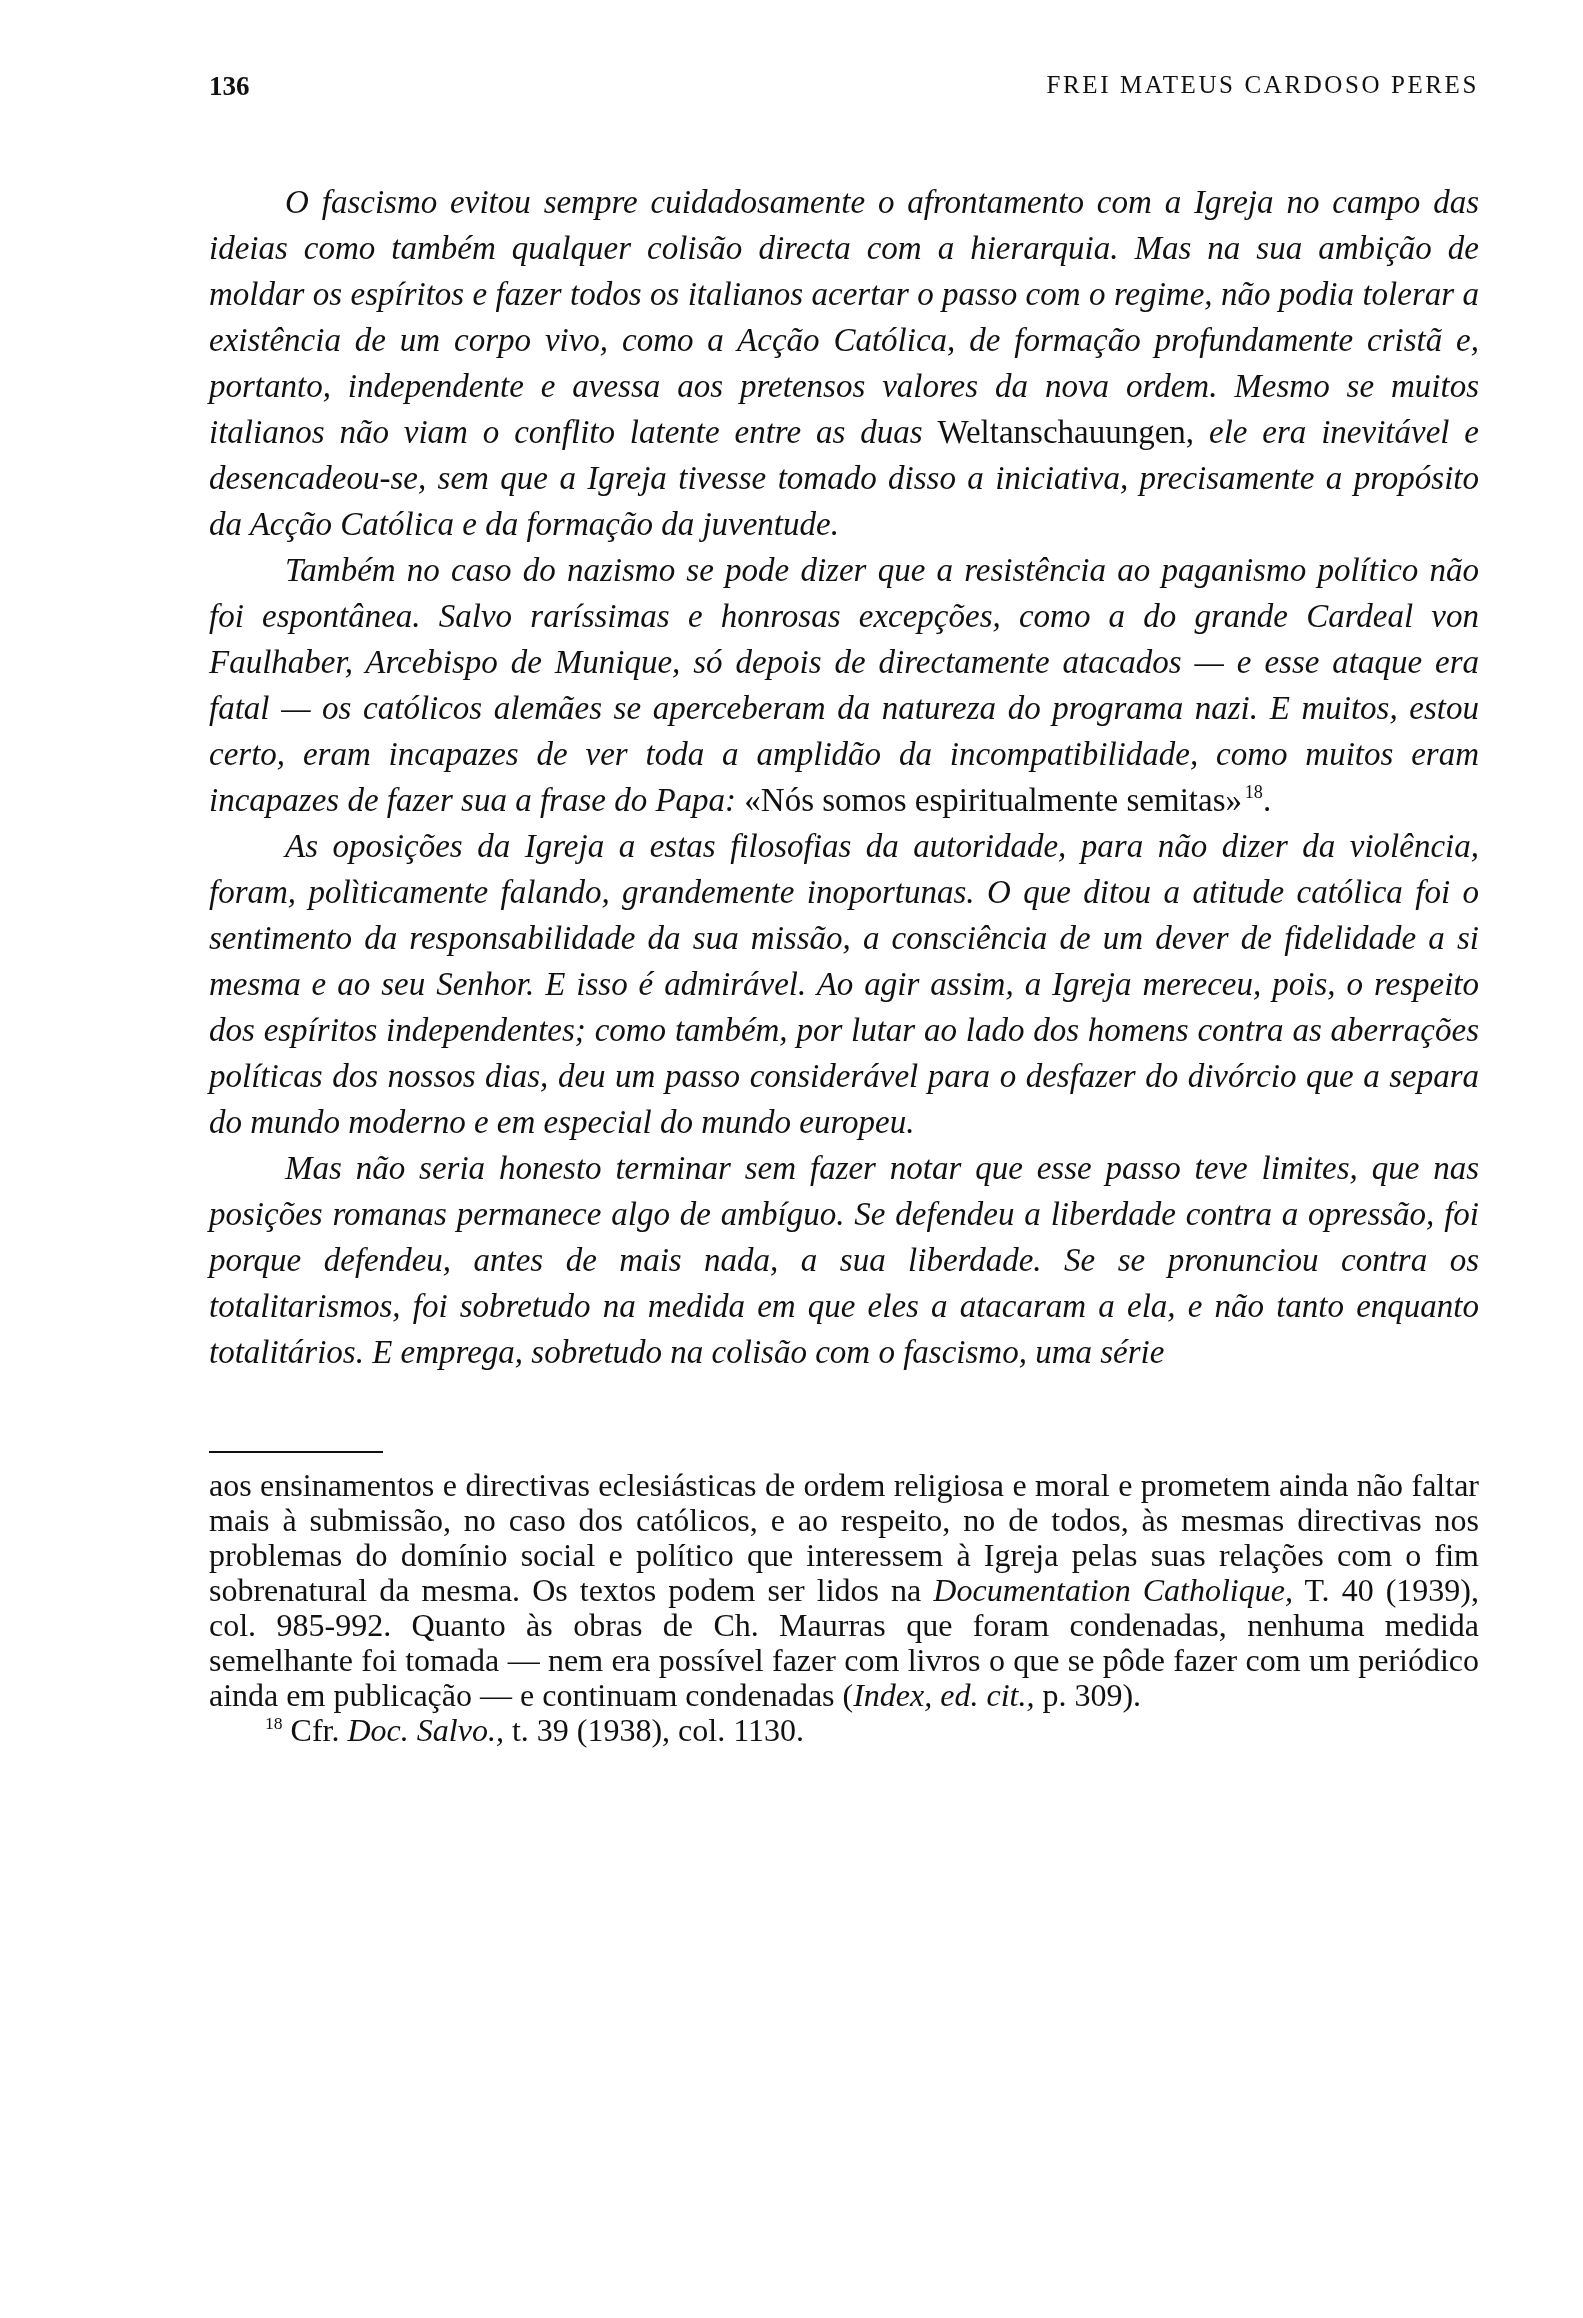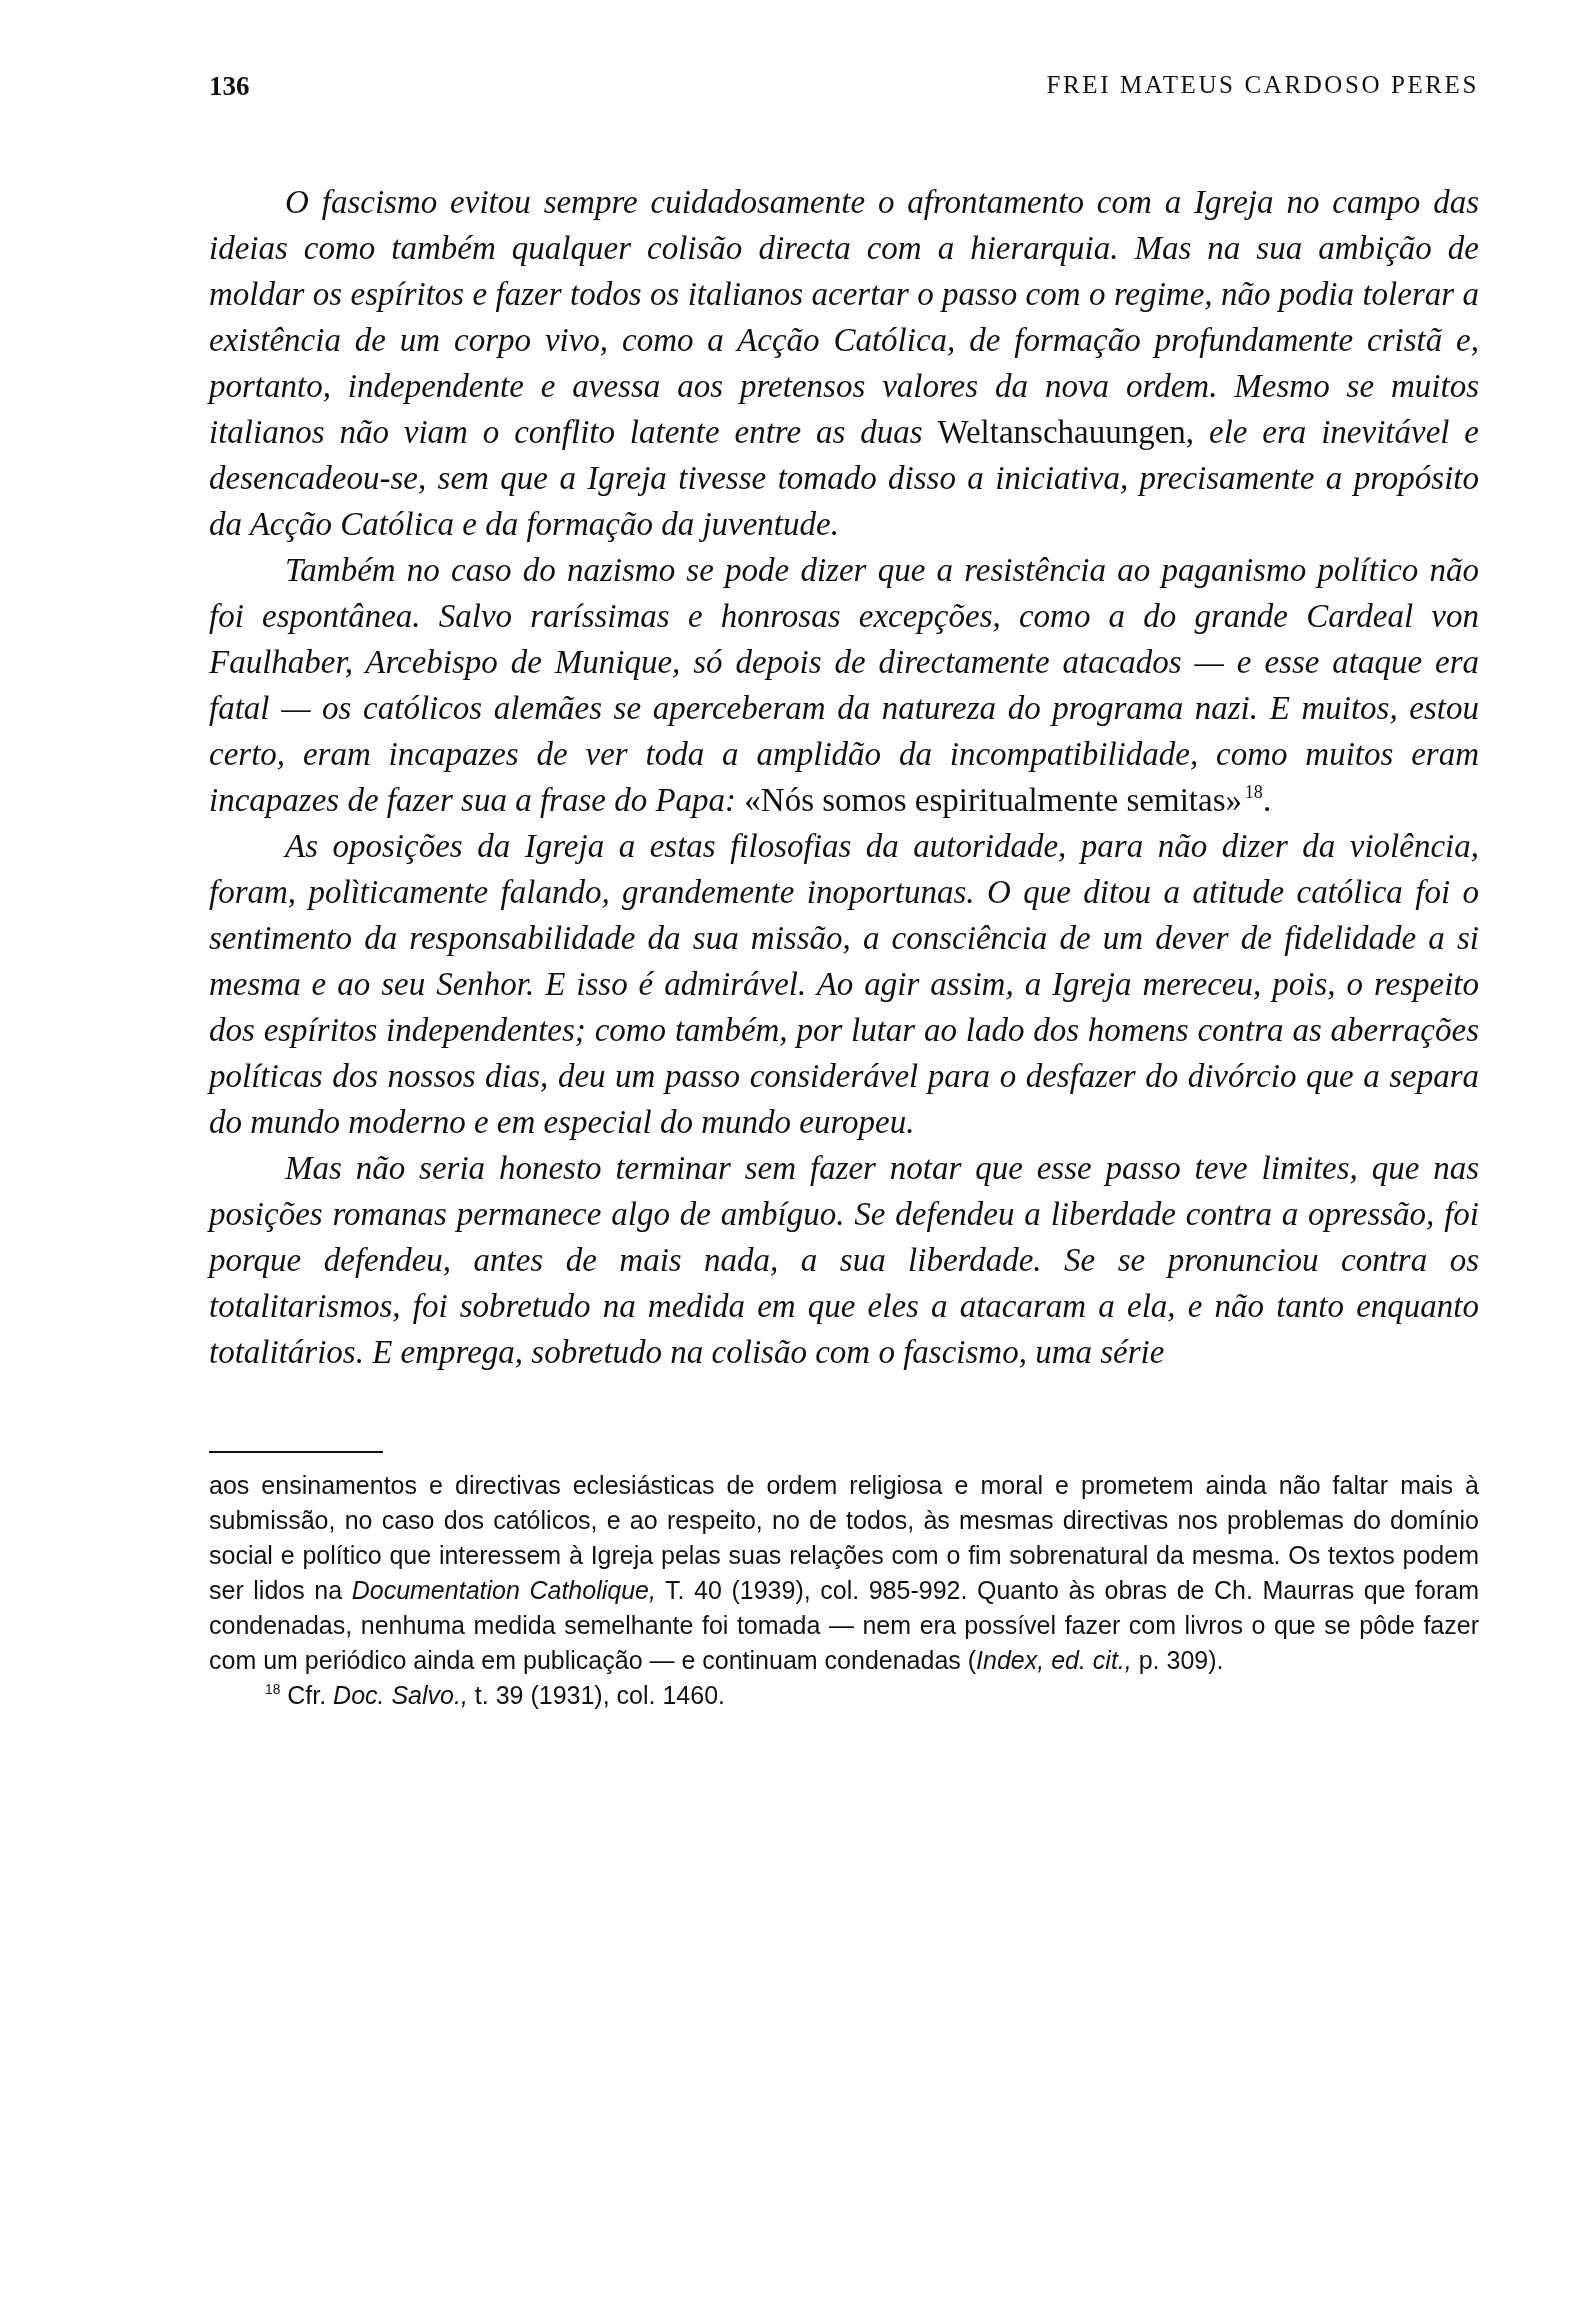--- a/index.html
+++ b/index.html
@@ -6,21 +6,21 @@
   body { width: 1584px; height: 2319px; position: relative; overflow: hidden; color: #111111; font-family: "DejaVu Serif", "Liberation Serif", serif; }
   .page { position: absolute; left: 0; top: 0; width: 1584px; height: 2319px; }
   .running-head { position: absolute; top: 71px; left: 209px; width: 1270px; height: 35px; }
   .page-number { position: absolute; left: 0; top: 0; font-family: "Liberation Serif", serif; font-weight: bold; font-size: 27px; letter-spacing: 0px; text-align: right; }
   .author { position: absolute; right: 0; top: 0; font-family: "Liberation Serif", serif; font-size: 25px; letter-spacing: 2.6px; }
   .body-text { position: absolute; left: 209px; top: 163px; width: 1270px; font-family: "Liberation Serif", serif; font-style: italic; font-size: 33px; line-height: 46px; text-align: justify; margin-top: 16px; }
   .body-text p { margin: 0; text-indent: 76px; }
   .body-text .roman { font-style: normal; }
   .body-text sup, .footnotes sup { font-size: 0.55em; vertical-align: 0.7em; line-height: 0; font-style: normal; }
   .fn-rule { position: absolute; left: 209px; top: 1451px; width: 174px; height: 1.7px; background: #111; }
-  .footnotes { position: absolute; left: 209px; top: 1468px; width: 1270px; font-family: Liberation Sans, sans-serif; font-size: 25px; line-height: 35px; text-align: justify; }
+  .footnotes { position: absolute; left: 209px; top: 1468px; width: 1270px; font-family: Liberation Serif, serif; font-size: 32px; line-height: 35px; text-align: justify; }
   .footnotes p { margin: 0; }
   .footnotes p.fn-new { text-indent: 56px; }
   .footnotes em { font-style: italic; }
 </style>
 </head>
 <body>
 
 <div class="page">
 
   <div class="running-head">
@@ -32,17 +32,17 @@
     <p><span>O fascismo evitou sempre cuidadosamente o afrontamento com a Igreja no campo das ideias como também qualquer colisão directa com a hierarquia. Mas na sua ambição de moldar os espíritos e fazer todos os italianos acertar o passo com o regime, não podia tolerar a existência de um corpo vivo, como a Acção Católica, de formação profundamente cristã e, portanto, independente e avessa aos pretensos valores da nova ordem. Mesmo se muitos italianos não viam o conflito latente entre as duas </span><span class="roman">Weltanschauungen,</span><span> ele era inevitável e desencadeou-se, sem que a Igreja tivesse tomado disso a iniciativa, precisamente a propósito da Acção Católica e da formação da juventude.</span></p>
     <p><span>Também no caso do nazismo se pode dizer que a resistência ao paganismo político não foi espontânea. Salvo raríssimas e honrosas excepções, como a do grande Cardeal von Faulhaber, Arcebispo de Munique, só depois de directamente atacados — e esse ataque era fatal — os católicos alemães se aperceberam da natureza do programa nazi. E muitos, estou certo, eram incapazes de ver toda a amplidão da incompatibilidade, como muitos eram incapazes de fazer sua a frase do Papa: </span><span class="roman">«Nós somos espiritualmente semitas»</span> <sup>18</sup><span class="roman">.</span></p>
     <p>As oposições da Igreja a estas filosofias da autoridade, para não dizer da violência, foram, polìticamente falando, grandemente inoportunas. O que ditou a atitude católica foi o sentimento da responsabilidade da sua missão, a consciência de um dever de fidelidade a si mesma e ao seu Senhor. E isso é admirável. Ao agir assim, a Igreja mereceu, pois, o respeito dos espíritos independentes; como também, por lutar ao lado dos homens contra as aberrações políticas dos nossos dias, deu um passo considerável para o desfazer do divórcio que a separa do mundo moderno e em especial do mundo europeu.</p>
     <p>Mas não seria honesto terminar sem fazer notar que esse passo teve limites, que nas posições romanas permanece algo de ambíguo. Se defendeu a liberdade contra a opressão, foi porque defendeu, antes de mais nada, a sua liberdade. Se se pronunciou contra os totalitarismos, foi sobretudo na medida em que eles a atacaram a ela, e não tanto enquanto totalitários. E emprega, sobretudo na colisão com o fascismo, uma série</p>
   </div>
 
   <div class="fn-rule"></div>
 
   <div class="footnotes">
     <p><span>aos ensinamentos e directivas eclesiásticas de ordem religiosa e moral e prometem ainda não faltar mais à submissão, no caso dos católicos, e ao respeito, no de todos, às mesmas directivas nos problemas do domínio social e político que interessem à Igreja pelas suas relações com o fim sobrenatural da mesma. Os textos podem ser lidos na </span><em>Documentation Catholique,</em><span> T. 40 (1939), col. 985-992. Quanto às obras de Ch. Maurras que foram condenadas, nenhuma medida semelhante foi tomada — nem era possível fazer com livros o que se pôde fazer com um periódico ainda em publicação — e continuam condenadas (</span><em>Index, ed. cit.,</em><span> p. 309).</span></p>
-    <p class="fn-new"><sup>18</sup><span> Cfr. </span><em>Doc. Salvo.,</em><span> t. 39 (1931), col. 1460.</span></p>
+    <p class="fn-new"><sup>18</sup><span> Cfr. </span><em>Doc. Salvo.,</em><span> t. 39 (1938), col. 1130.</span></p>
   </div>
 
 </div>
 
 
 </body></html>

